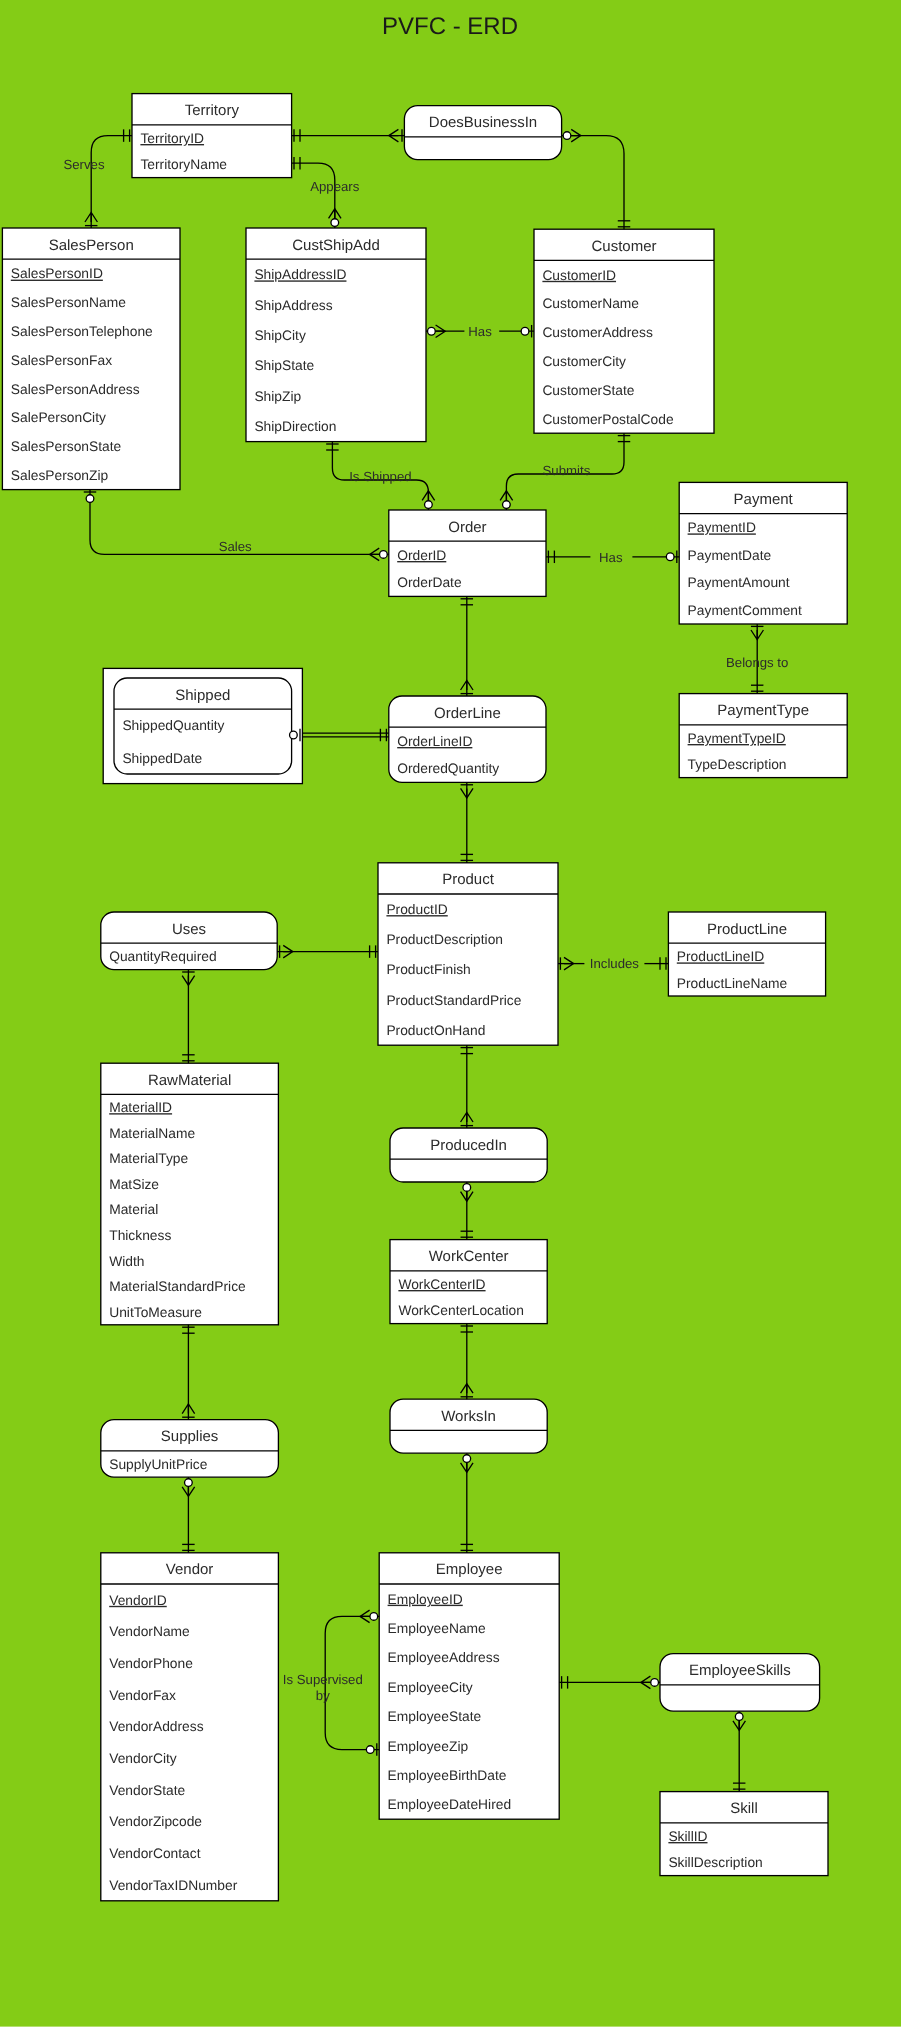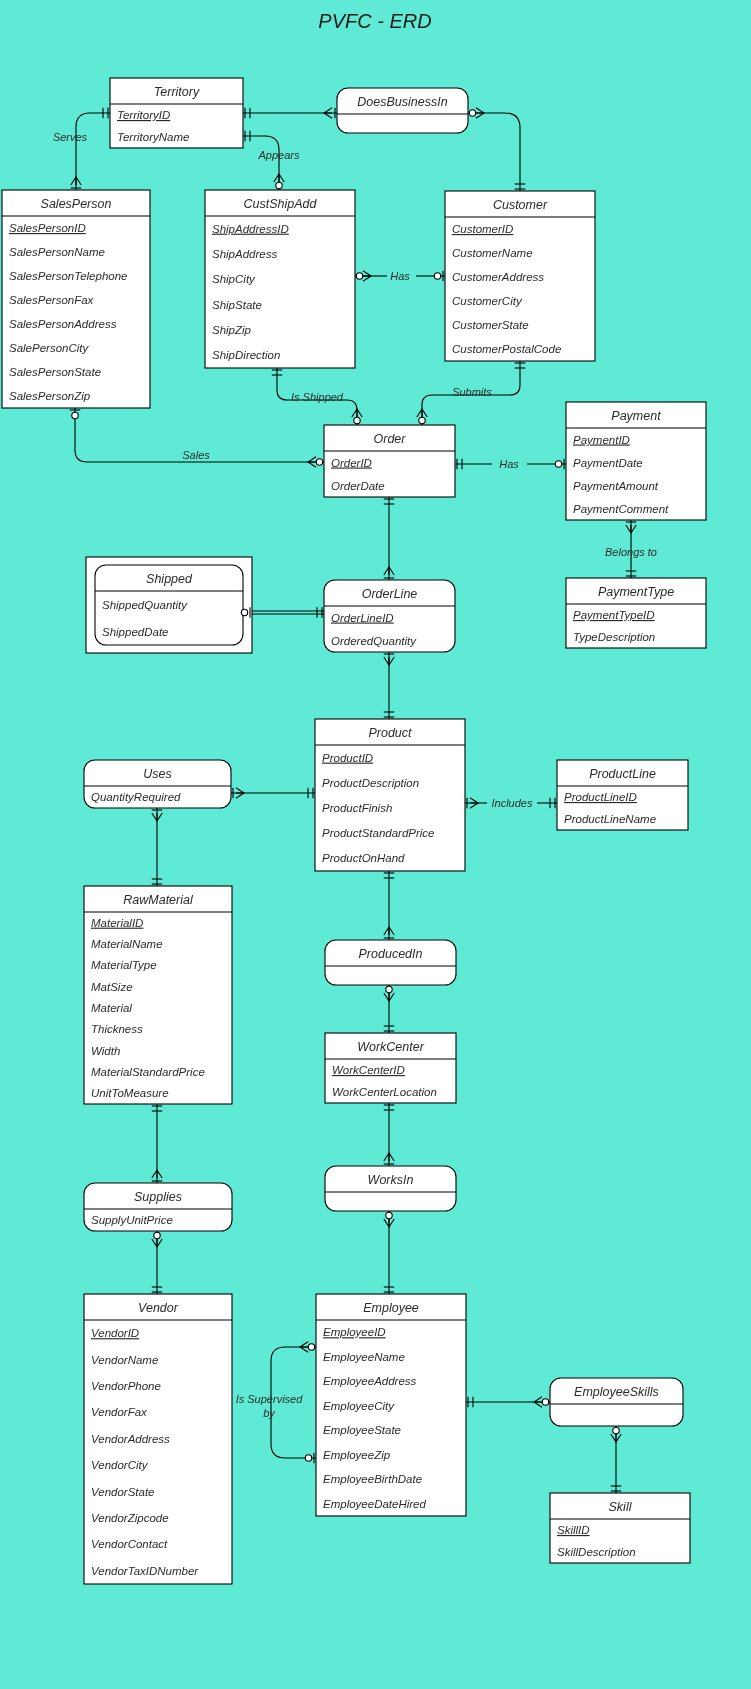--- a/index.html
+++ b/index.html
@@ -1,17 +1,17 @@
 <!DOCTYPE html>
 <html><head>
 <meta charset="utf-8">
 <style>
   html,body{margin:0;padding:0;background:#ffffff;}
   body{font-family:"Liberation Sans",sans-serif;}
-  #page{position:relative;width:751px;height:1689px;background:#5eead4;overflow:hidden;font-style:italic;}
+  #page{position:relative;width:751px;height:1689px;background:#84cc16;overflow:hidden;}
   #erd{position:absolute;left:0;top:0;}
   .t-title{font-family:"Liberation Sans",sans-serif;font-size:20px;fill:#1a1a1a;}
   .t-ent{font-family:"Liberation Sans",sans-serif;font-size:12.5px;fill:#2b2b2b;}
   .t-attr{font-family:"Liberation Sans",sans-serif;font-size:11.5px;fill:#2b2b2b;}
   .t-rel{font-family:"Liberation Sans",sans-serif;font-size:11px;fill:#2b2b2b;}
   .pk{text-decoration:underline;}
   .bx{fill:#ffffff;stroke:#000000;stroke-width:1.1;}
   .bxr{fill:#ffffff;stroke:#000000;stroke-width:1.1;}
   .ln{stroke:#000000;stroke-width:1.1;fill:none;}
   .sep{stroke:#000000;stroke-width:1.1;}

